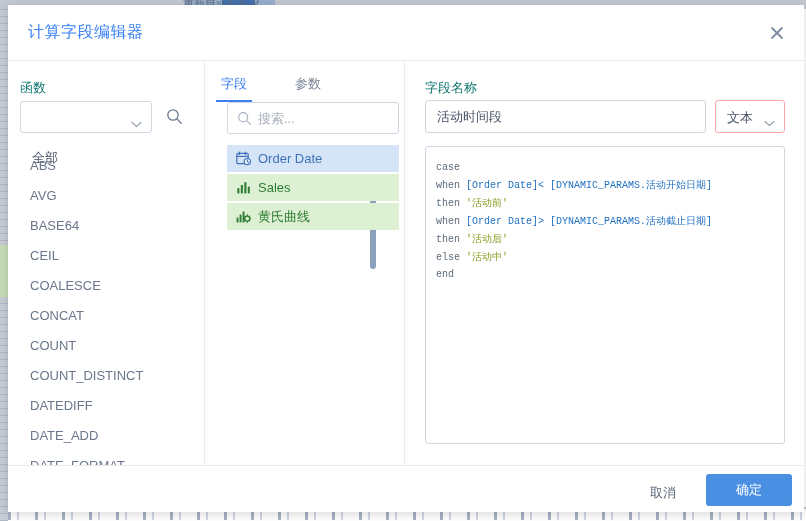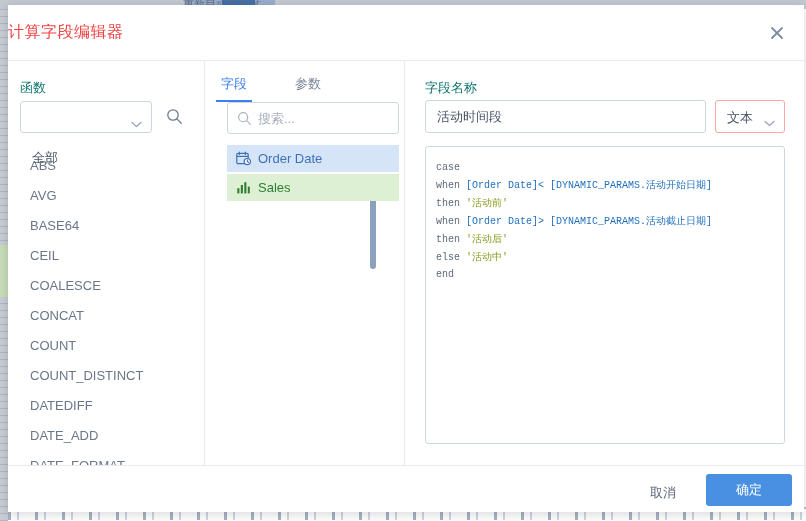--- a/index.html
+++ b/index.html
@@ -115,24 +115,24 @@
 
   
   .dlg-header {
     position: relative;
     height: 56px;
     border-bottom: 1px solid #e8eaed;
     box-sizing: border-box;
   }
   .dlg-title {
     position: absolute;
-    left: 0;
+    left: 20px;
     top: 17px;
     font-size: 16px;
-    color: #ef4444;
+    color: #3b82f6;
     letter-spacing: 0.5px;
     text-align: right;
   }
   .dlg-close {
     position: absolute;
     right: 13px;
     top: 14px;
     width: 28px;
     height: 28px;
     display: flex;
@@ -539,20 +539,32 @@
             <span class="fld-icon">
               <svg width="15" height="15" viewBox="0 0 15 15" aria-hidden="true">
                 <rect x="1.3" y="8.2" width="2.1" height="5.2" fill="#2f7d33"></rect>
                 <rect x="4.8" y="5.0" width="2.1" height="8.4" fill="#2f7d33"></rect>
                 <rect x="8.3" y="2.2" width="2.1" height="11.2" fill="#2f7d33"></rect>
                 <rect x="11.8" y="6.6" width="2.0" height="6.8" fill="#2f7d33"></rect>
               </svg>
             </span>
             <span class="fld-name">Sales</span>
           </div>
+          <div class="fld-item type-measure">
+            <span class="fld-icon">
+              <svg width="15" height="15" viewBox="0 0 15 15" aria-hidden="true">
+                <rect x="0.6" y="8.6" width="1.9" height="4.8" fill="#2f7d33"></rect>
+                <rect x="3.6" y="5.6" width="1.9" height="7.8" fill="#2f7d33"></rect>
+                <rect x="6.6" y="2.6" width="1.9" height="10.8" fill="#2f7d33"></rect>
+                <circle cx="11.3" cy="9.6" r="2.5" fill="none" stroke="#2f7d33" stroke-width="1.3"></circle>
+                <path d="M11.3 5.6 V6.6 M11.3 12.6 V13.5 M7.9 9.6 H8.6 M14.0 9.6 H14.9 M8.9 7.2 L9.5 7.8 M13.1 11.4 L13.7 12.0 M13.7 7.2 L13.1 7.8 M9.5 11.4 L8.9 12.0" stroke="#2f7d33" stroke-width="1.1" stroke-linecap="round"></path>
+              </svg>
+            </span>
+            <span class="fld-name">黄氏曲线</span>
+          </div>
         </div>
     </div>
 
     <div class="col-editor">
       <div class="section-label ed-label">字段名称</div>
 
       <div class="ed-name-input">活动时间段</div>
 
       <div class="ed-type-select">
         <span class="ed-type-value">文本</span>

